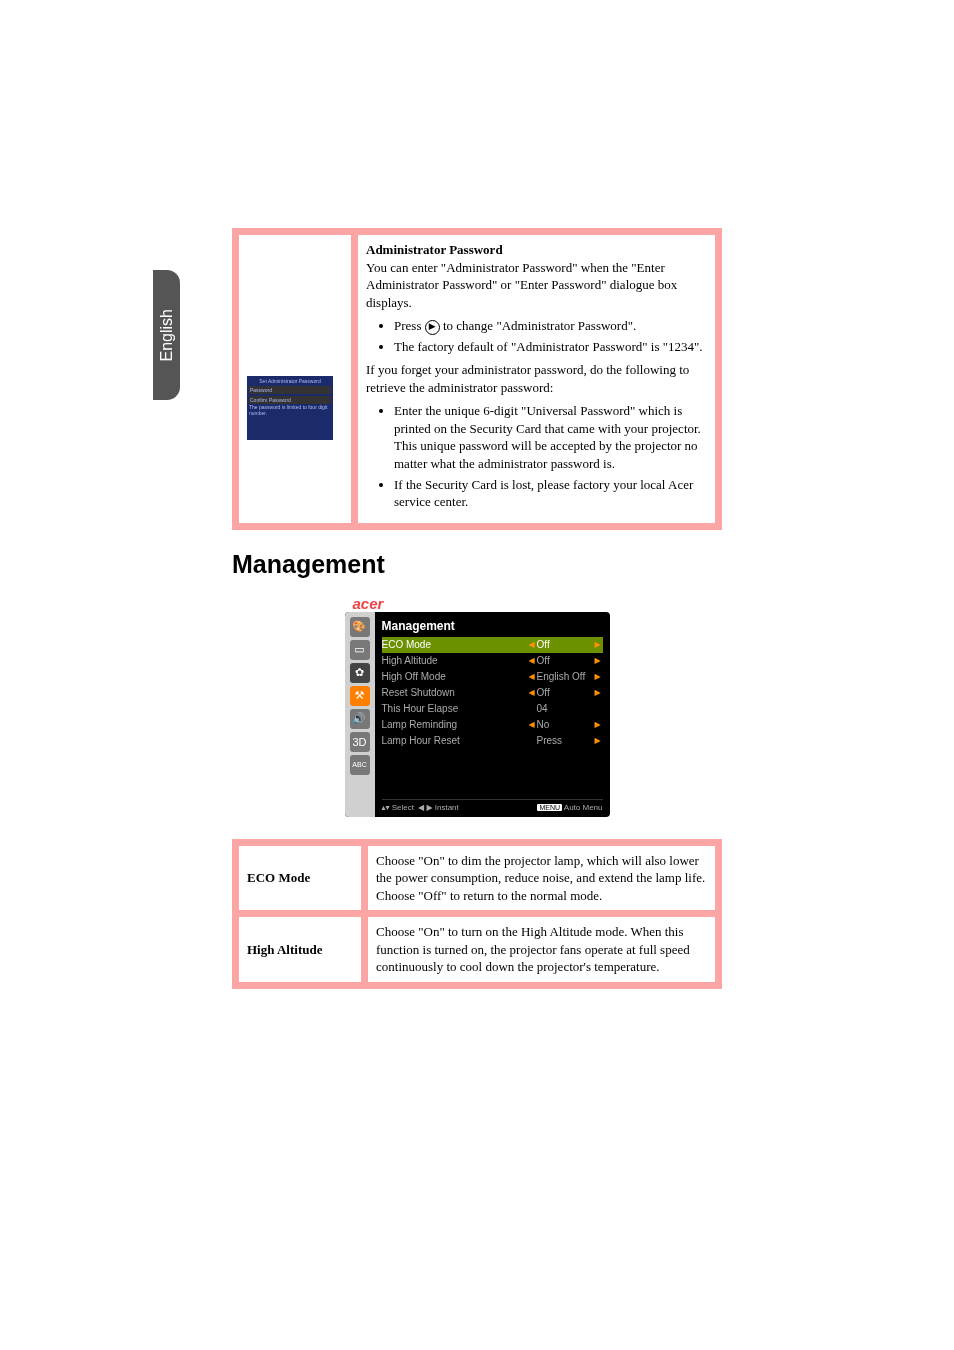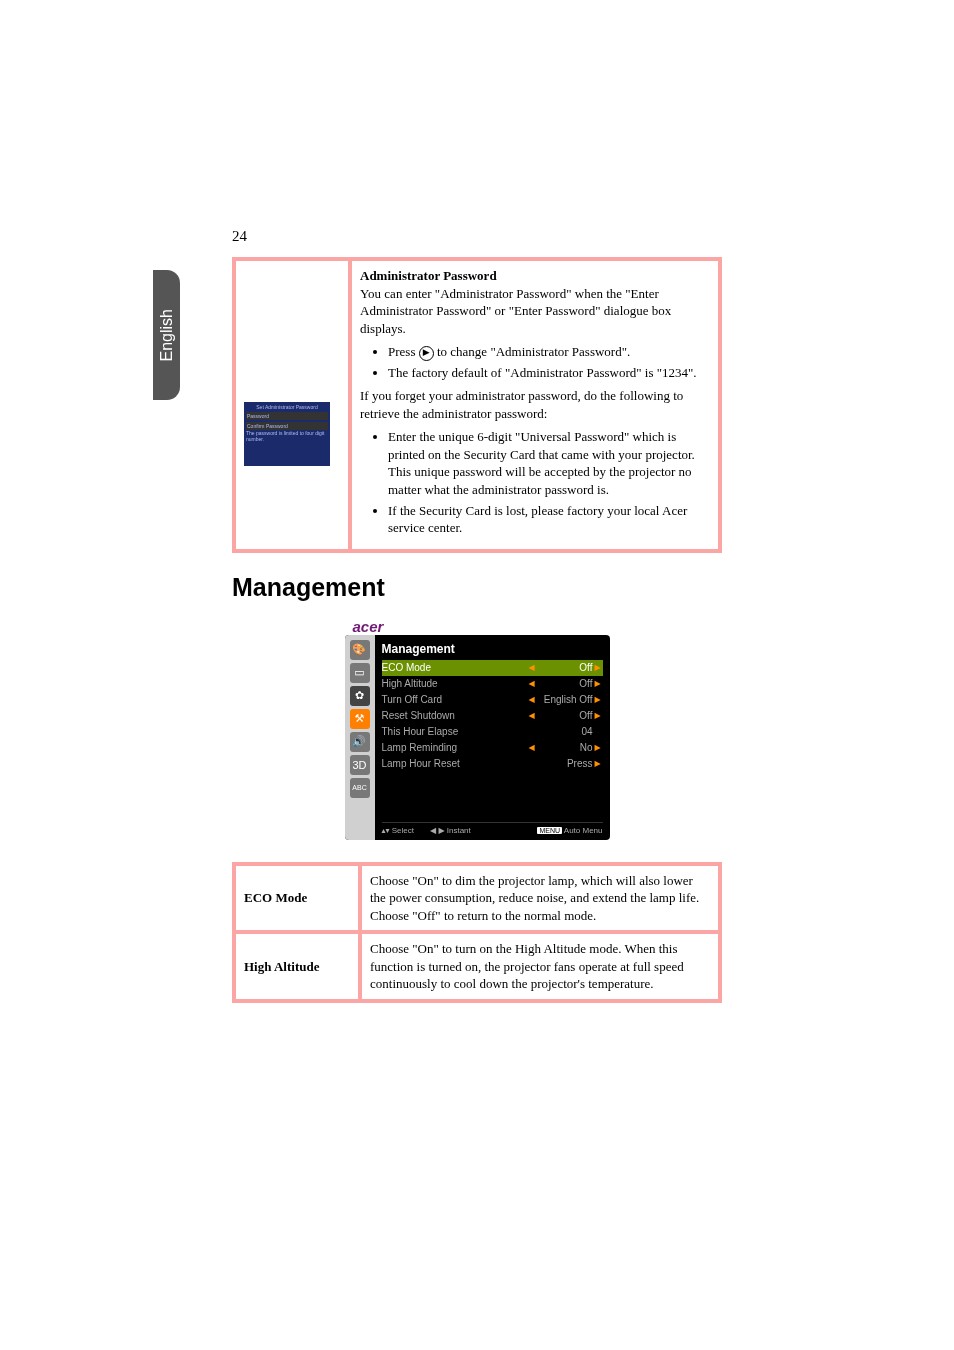--- a/index.html
+++ b/index.html
@@ -1,48 +1,47 @@
 <!DOCTYPE html>
 <html><head>
 <meta charset="utf-8">
 <style>
 body{margin:0;background:#fff;font-family:Georgia,"Times New Roman",serif;color:#000;width:954px;}
 .page{padding:228px 232px 300px 232px;position:relative;}
 .pgnum{margin:0 0 12px 0;font-size:15px;}
 .sidetab{position:absolute;left:153px;top:270px;width:27px;height:130px;background:#555;border-radius:0 13px 13px 0;display:flex;align-items:center;justify-content:center;}
 .sidetab span{color:#fff;font-family:Arial,sans-serif;font-size:16px;writing-mode:vertical-rl;transform:rotate(180deg);}
 table.box{border-collapse:collapse;width:100%;margin:0;}
-table.box td{border:4px solid #fca5a5;vertical-align:top;padding:6px 8px;font-size:13px;line-height:1.35;margin-top:19px;}
+table.box td{border:7px solid #fca5a5;vertical-align:top;padding:6px 8px;font-size:13px;line-height:1.35;margin-top:19px;}
 .thumb{width:82px;height:60px;background:#1a2a6b;margin:135px 0 0 0;position:relative;font-family:Arial,sans-serif;color:#b0bbf0;font-size:5px;line-height:1.2;padding:2px;}
 .thumb .t2{background:#333;padding:1px;margin-top:2px;}
 h2.mgmt{font-family:"Segoe UI",Arial,sans-serif;font-size:25px;font-weight:600;margin:20px 0 16px 0;}
 .osd{width:265px;margin:0 auto 22px auto;}
-.osdbrand{color:#701a75;font-style:italic;font-weight:bold;font-family:Arial,sans-serif;font-size:15px;padding-left:8px;}
+.osdbrand{color:#ef4444;font-style:italic;font-weight:bold;font-family:Arial,sans-serif;font-size:15px;padding-left:8px;}
 .osdbody{background:#000;border-radius:4px;color:#fff;font-family:Arial,sans-serif;font-size:10px;display:flex;}
 .osdleft{width:30px;background:#d0d0d0;border-radius:4px 0 0 4px;padding:5px 0;display:flex;flex-direction:column;gap:3px;align-items:center;}
 .osdic{width:20px;height:20px;background:#787878;border-radius:3px;display:flex;align-items:center;justify-content:center;color:#fff;font-size:11px;}
 .osdright{flex:1;padding:5px 7px 5px 7px;}
 .osdright h4{margin:2px 0 4px 0;color:#fff;font-size:12px;font-weight:bold;}
 .osrow{display:flex;align-items:center;height:16px;color:#aaa;}
 .osrow.sel{background:#6b9000;color:#fff;}
 .c1{flex:1;}
 .c2{width:10px;text-align:center;font-size:8px;color:#ff9000;}
-.c3{width:56px;text-align:right;}
+.c3{width:56px;text-align:left;}
 .c4{width:10px;text-align:center;font-size:8px;color:#ff9000;}
-.osdfoot{border-top:1px solid #333;margin-top:50px;padding-top:3px;display:flex;gap:16px;color:#aaa;font-size:8px;}
+.osdfoot{border-top:1px solid #333;margin-top:50px;padding-top:3px;display:flex;gap:4px;color:#aaa;font-size:8px;}
 .osdfoot .k{background:#fff;color:#000;padding:0 2px;border-radius:1px;font-size:7px;}
 .circ{display:inline-block;border:1px solid #000;border-radius:50%;width:13px;height:13px;text-align:center;line-height:11px;font-size:9px;vertical-align:middle;}
 ul.b{margin:6px 0;padding:0 0 0 28px;list-style:disc;}
 ul.b li{margin:3px 0;}
 </style>
 </head>
 <body>
 
 <div class="page">
- <p class="pgnum">24</p>
  <div class="sidetab">
       <span>English</span>
     </div>
 
  <table class="box">
   <tbody>
         <tr>
    <td style="width:96px;">
     <div class="thumb">
      <div style="text-align:center;">Set Administrator Password</div>
@@ -90,21 +89,21 @@
             <span class="c3">Off</span>
             <span class="c4">▶</span>
           </div>
     <div class="osrow">
             <span class="c1">High Altitude</span>
             <span class="c2">◀</span>
             <span class="c3">Off</span>
             <span class="c4">▶</span>
           </div>
     <div class="osrow">
-            <span class="c1">Turn Off Card</span>
+            <span class="c1">High Off Mode</span>
             <span class="c2">◀</span>
             <span class="c3">English Off</span>
             <span class="c4">▶</span>
           </div>
     <div class="osrow">
             <span class="c1">Reset Shutdown</span>
             <span class="c2">◀</span>
             <span class="c3">Off</span>
             <span class="c4">▶</span>
           </div>

